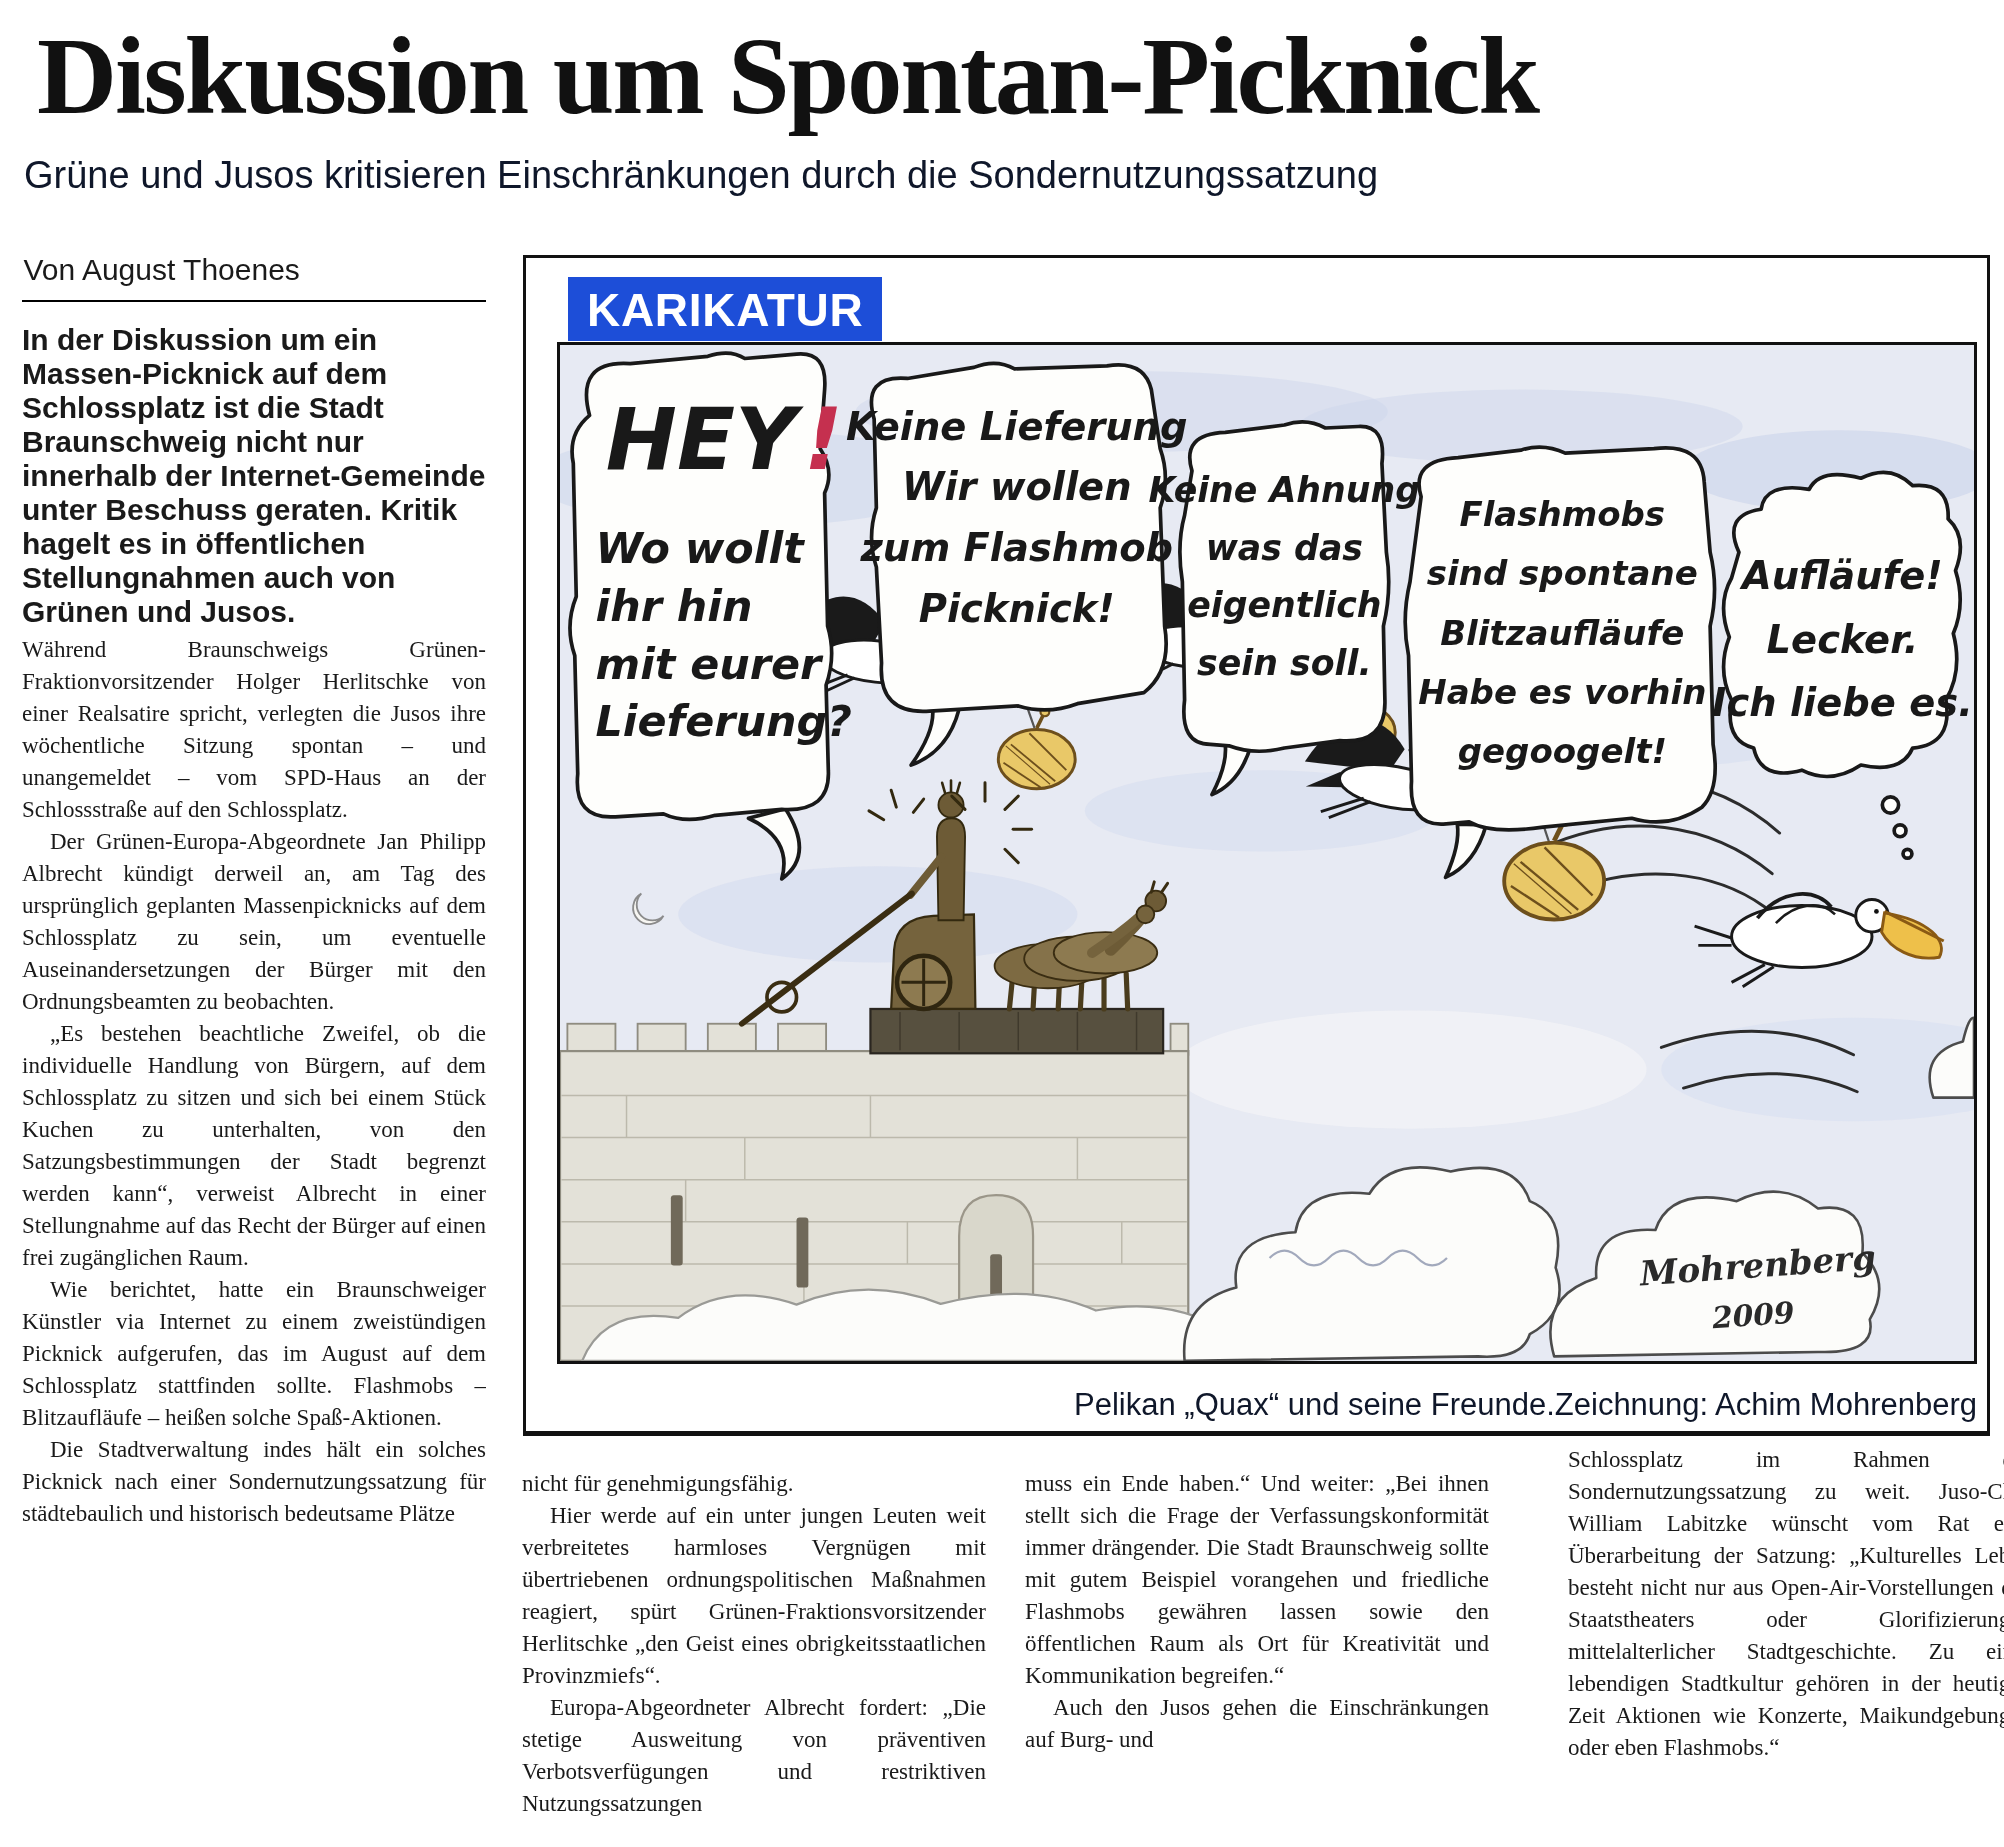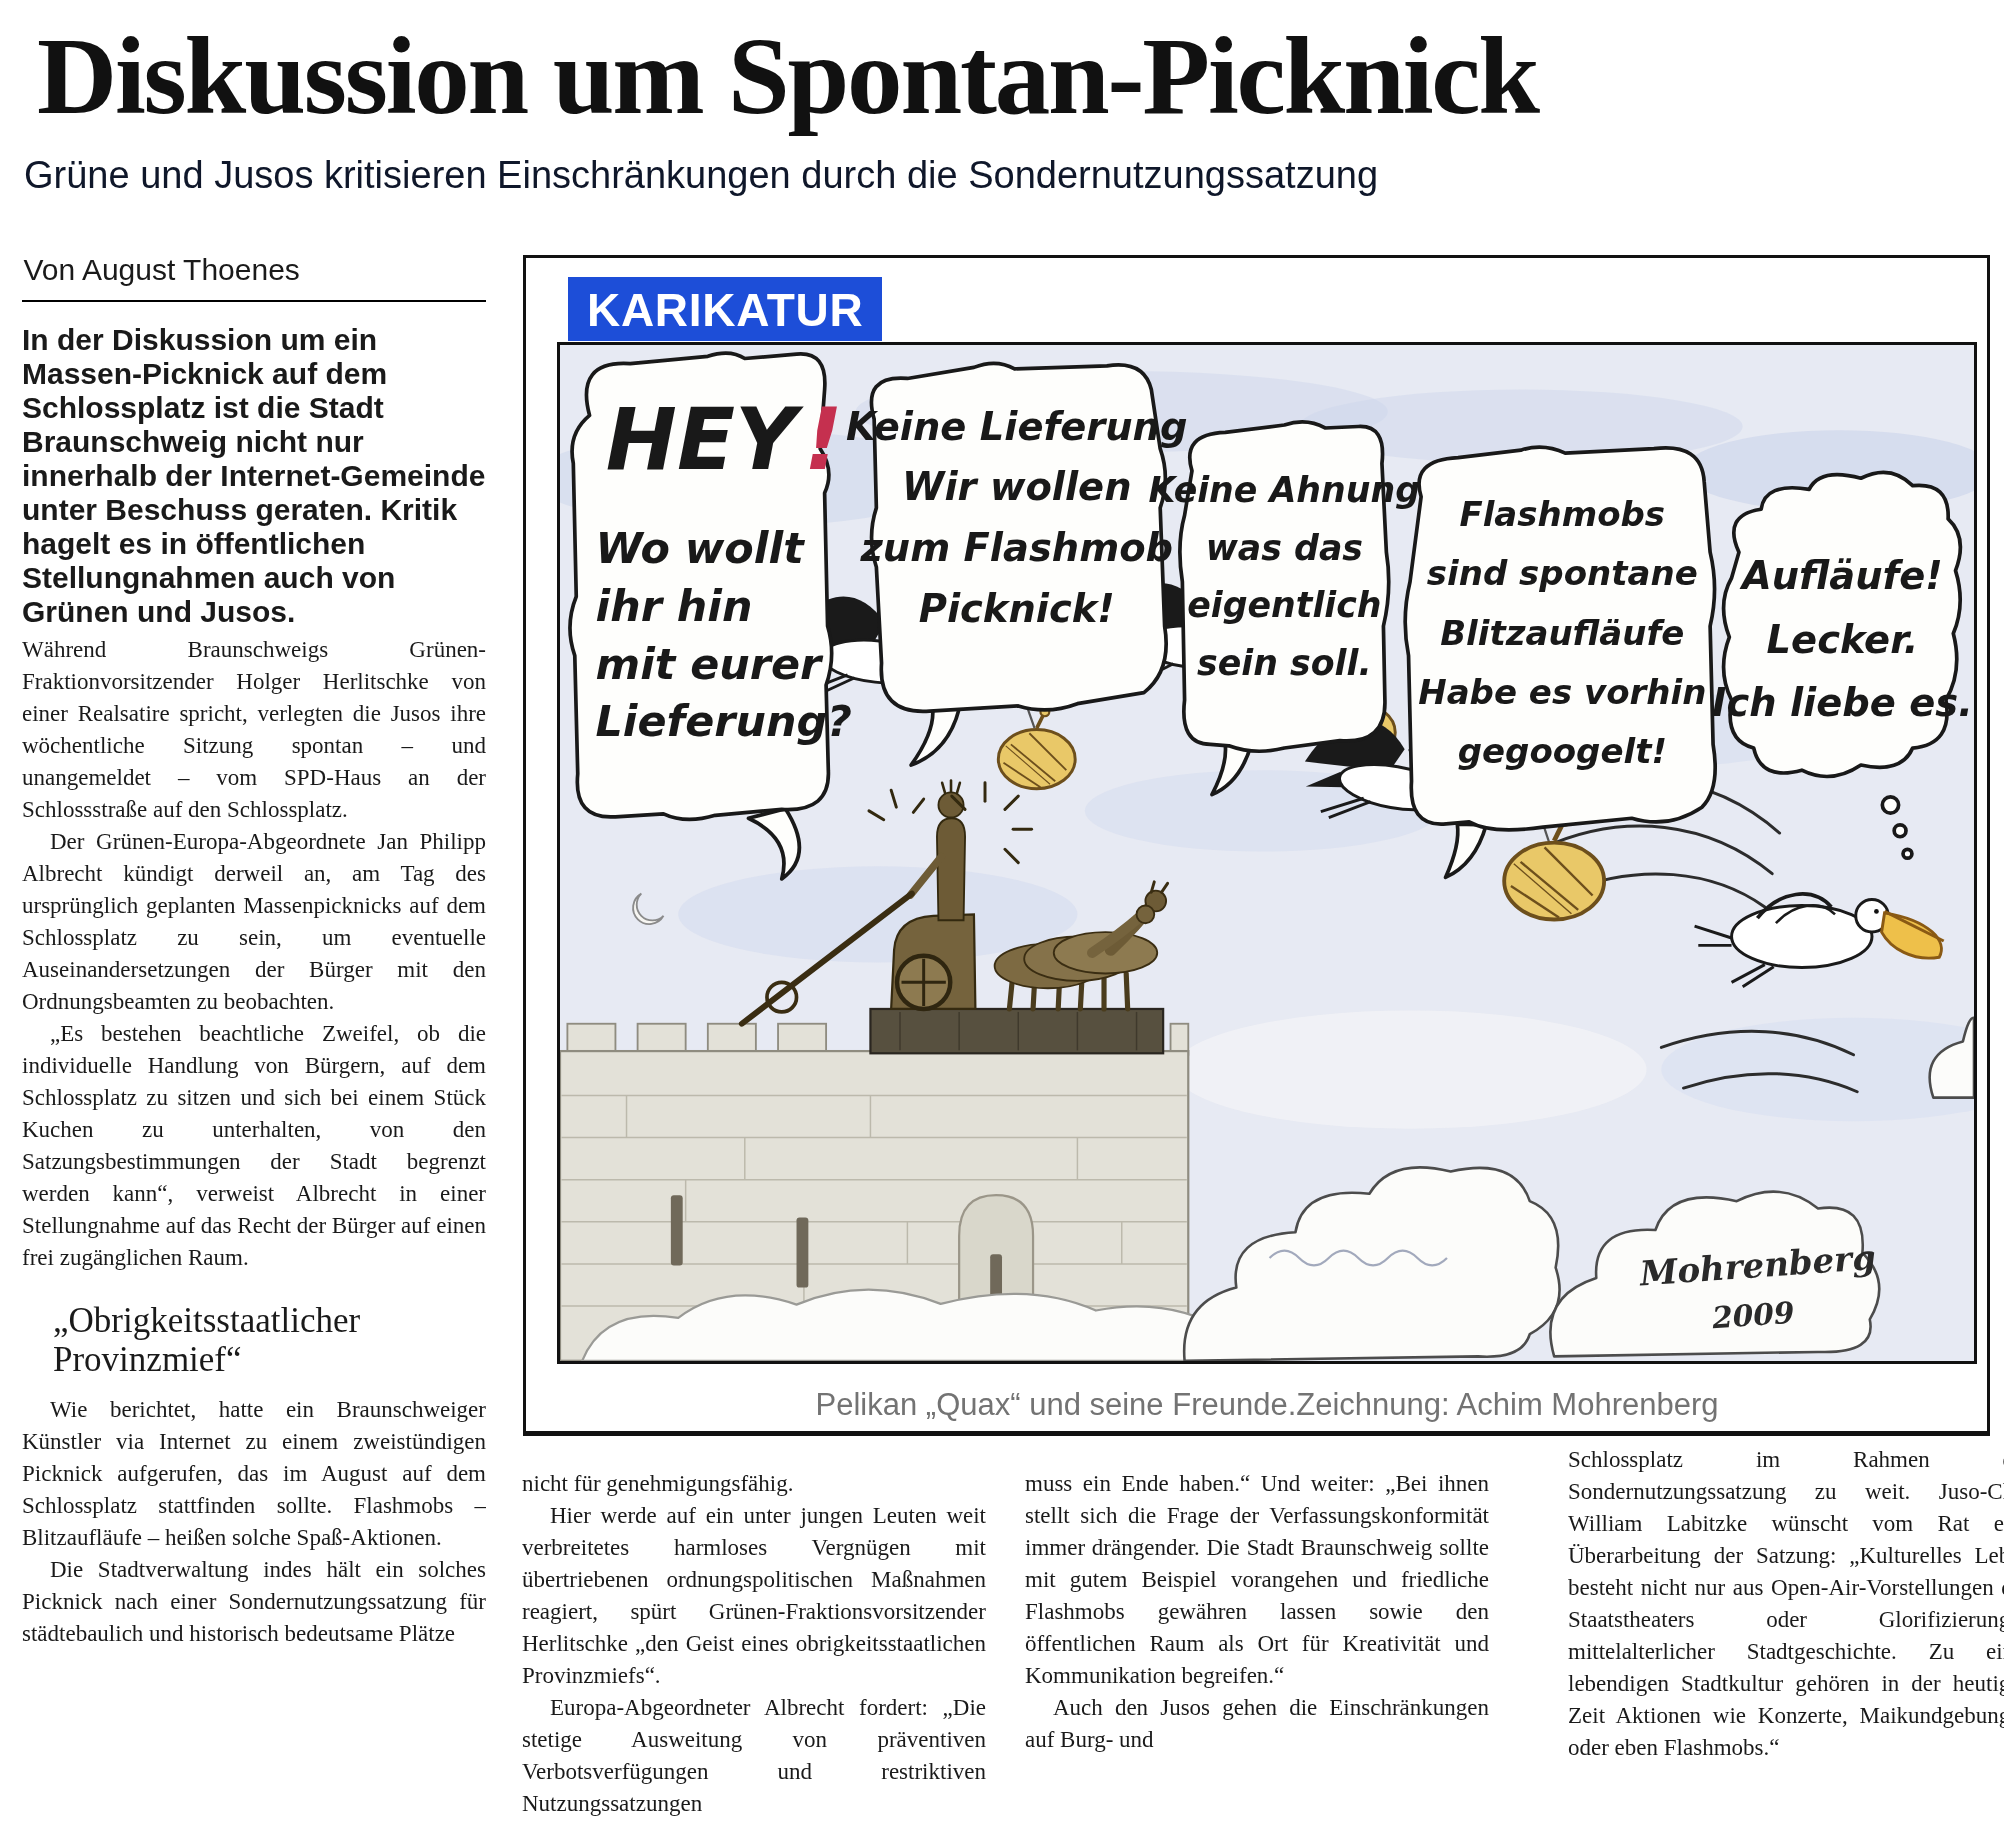--- a/index.html
+++ b/index.html
@@ -31,22 +31,22 @@
 
   .karikatur{position:absolute;left:523px;top:255px;width:1467px;height:1181px;
              box-sizing:border-box;border:3px solid #111;border-bottom-width:5.2px;background:#fff;}
   .kk-label{position:absolute;left:42px;top:19px;background:#1d4ed8;color:#fff;
             font-family:"Liberation Sans",sans-serif;font-weight:bold;font-size:46px;
             line-height:1;padding:10.3px 19px 8.1px 19px;letter-spacing:0.7px;}
   .kk-frame{position:absolute;left:31px;top:84px;width:1420px;height:1022px;
             box-sizing:border-box;border:3px solid #111;background:#e7eaf3;}
   .kk-frame svg{display:block;}
   .kk-caption{position:absolute;left:31px;top:1130px;width:1420px;display:flex;
-              justify-content:center;font-family:"Liberation Sans",sans-serif;
-              font-size:31px;line-height:1.1;color:#737373;}
+              justify-content:flex-end;font-family:"Liberation Sans",sans-serif;
+              font-size:31px;line-height:1.1;color:#0f172a;}
 
   
   .bubble{fill:#fefefc;stroke:#191919;stroke-width:5;stroke-linejoin:round;}
   .bubtxt{font-family:"DejaVu Sans",sans-serif;font-style:italic;font-weight:600;fill:#191919;}
   .b1l{font-size:58px;} .b2l{font-size:52px;} .b3l{font-size:47px;}
   .b4l{font-size:46px;} .b5l{font-size:52px;}
   .heytxt{font-family:"DejaVu Sans",sans-serif;font-style:italic;font-weight:bold;font-size:115px;fill:#191919;}
   .red{fill:#c5304f;}
   .cloud{fill:#fcfcfa;stroke:#4c4c4c;stroke-width:3.5;stroke-linejoin:round;}
   .swoosh{fill:none;stroke:#2c2c2c;stroke-width:4;stroke-linecap:round;}
@@ -60,21 +60,20 @@
 
   <h1 class="headline">Diskussion um Spontan-Picknick</h1>
   <div class="subheadline">Grüne und Jusos kritisieren Einschränkungen durch die Sondernutzungssatzung</div>
 
   <div class="col col-left">
     <div class="byline">Von August Thoenes</div>
     <p class="lead">In der Diskussion um ein Massen-Picknick auf dem Schlossplatz ist die Stadt Braunschweig nicht nur innerhalb der Internet-Gemeinde unter Beschuss geraten. Kritik hagelt es in öffentlichen Stellungnahmen auch von Grünen und Jusos.</p>
     <p class="body">Während Braunschweigs Grünen-Fraktionvorsitzender Holger Herlitschke von einer Realsatire spricht, verlegten die Jusos ihre wöchentliche Sitzung spontan – und unangemeldet – vom SPD-Haus an der Schlossstraße auf den Schlossplatz.</p>
     <p class="body indent">Der Grünen-Europa-Abgeordnete Jan Philipp Albrecht kündigt derweil an, am Tag des ursprünglich geplanten Massenpicknicks auf dem Schlossplatz zu sein, um eventuelle Auseinandersetzungen der Bürger mit den Ordnungsbeamten zu beobachten.</p>
     <p class="body indent">„Es bestehen beachtliche Zweifel, ob die individuelle Handlung von Bürgern, auf dem Schlossplatz zu sitzen und sich bei einem Stück Kuchen zu unterhalten, von den Satzungsbestimmungen der Stadt begrenzt werden kann“, verweist Albrecht in einer Stellungnahme auf das Recht der Bürger auf einen frei zugänglichen Raum.</p>
-    <h2 class="subhead">„Obrigkeitsstaatlicher Provinzmief“</h2>
     <p class="body indent">Wie berichtet, hatte ein Braunschweiger Künstler via Internet zu einem zweistündigen Picknick aufgerufen, das im August auf dem Schlossplatz stattfinden sollte. Flashmobs – Blitzaufläufe – heißen solche Spaß-Aktionen.</p>
     <p class="body indent">Die Stadtverwaltung indes hält ein solches Picknick nach einer Sondernutzungssatzung für städtebaulich und historisch bedeutsame Plätze</p>
   </div>
 
   <section class="karikatur">
     <div class="kk-label">KARIKATUR</div>
 
     <div class="kk-frame">
       <svg width="1414" height="1016" viewBox="0 0 1913 1374" xmlns="http://www.w3.org/2000/svg">
 

